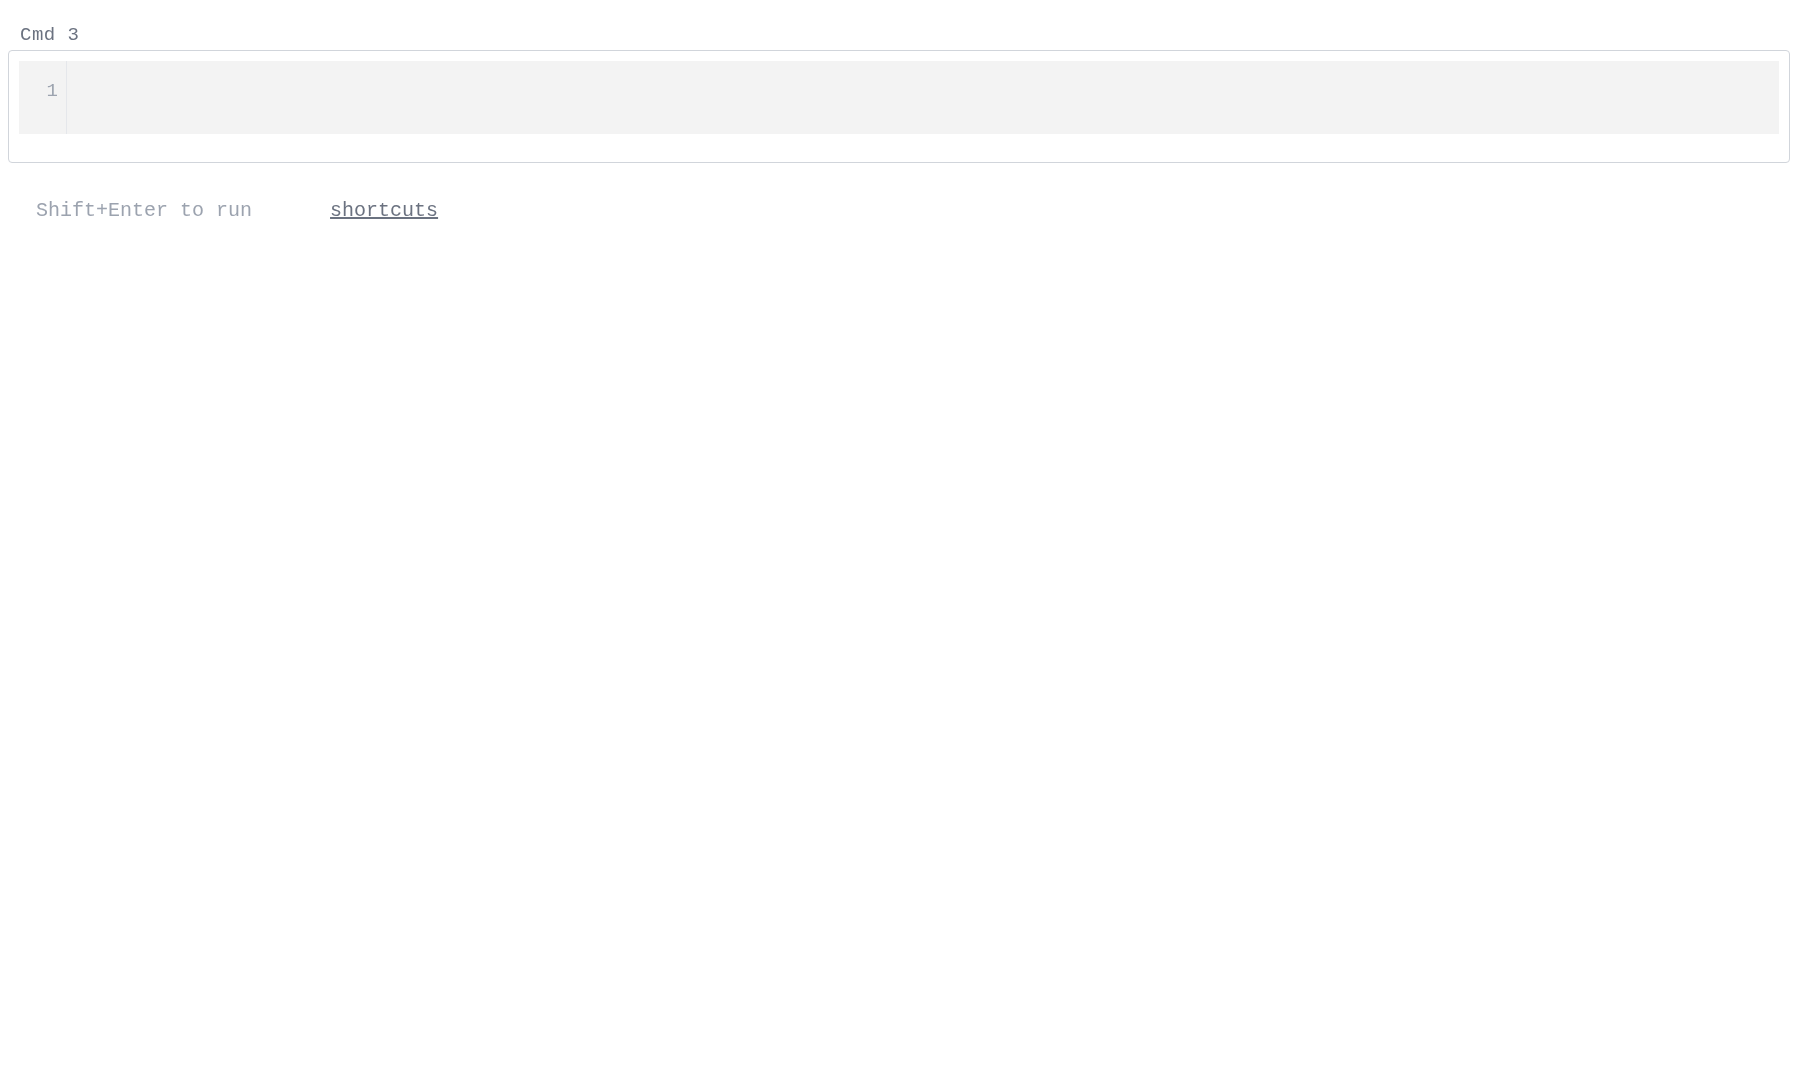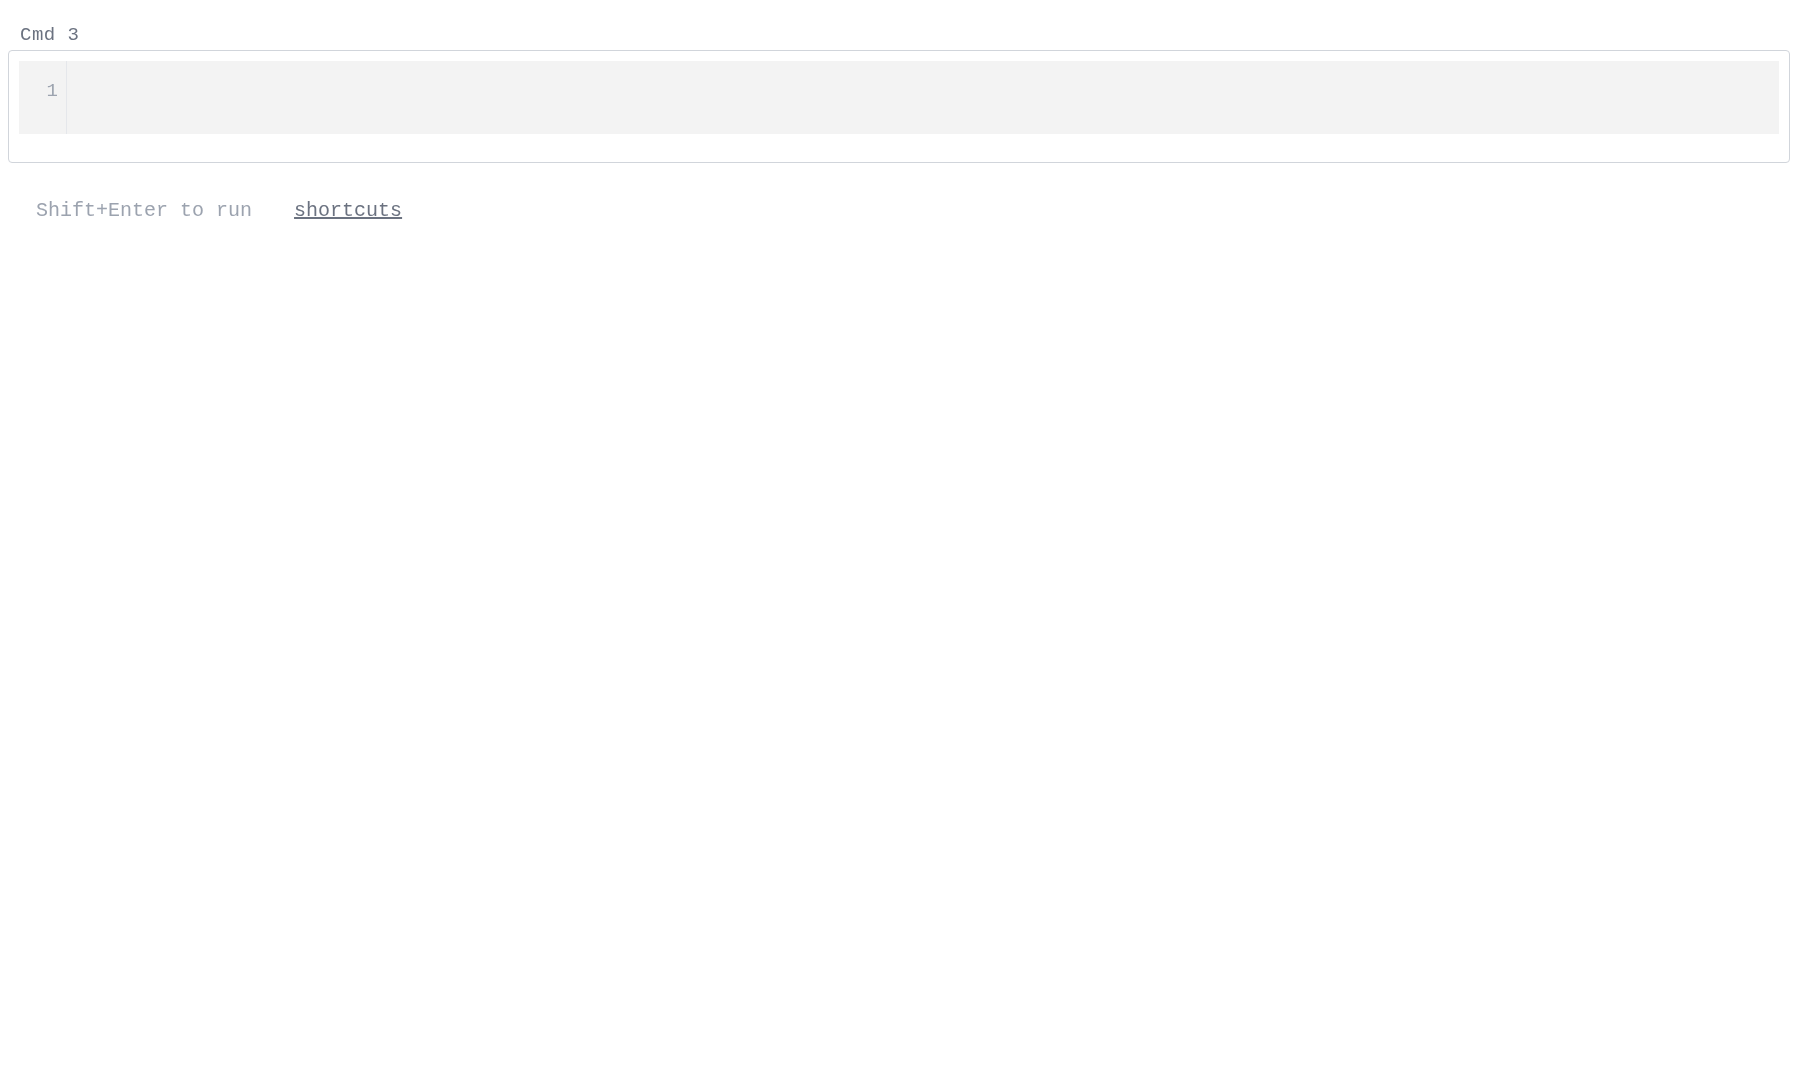--- a/index.html
+++ b/index.html
@@ -67,20 +67,21 @@
       gap: 42px;
       padding: 36px 0 0 36px;
       font-family: "SF Mono", Monaco, Menlo, Consolas, "Courier New", monospace;
       font-size: 20px;
       color: #9ca3af;
     }
     .shortcuts-link {
       text-decoration: underline;
       cursor: pointer;
       color: #6b7280;
+      margin-left: 36px;
     }
   </style>
 </head>
 <body>
 
 <div class="cell-label">Cmd 3</div>
 
 <div class="cell-container">
   <div class="code-area">
     <div class="gutter">

